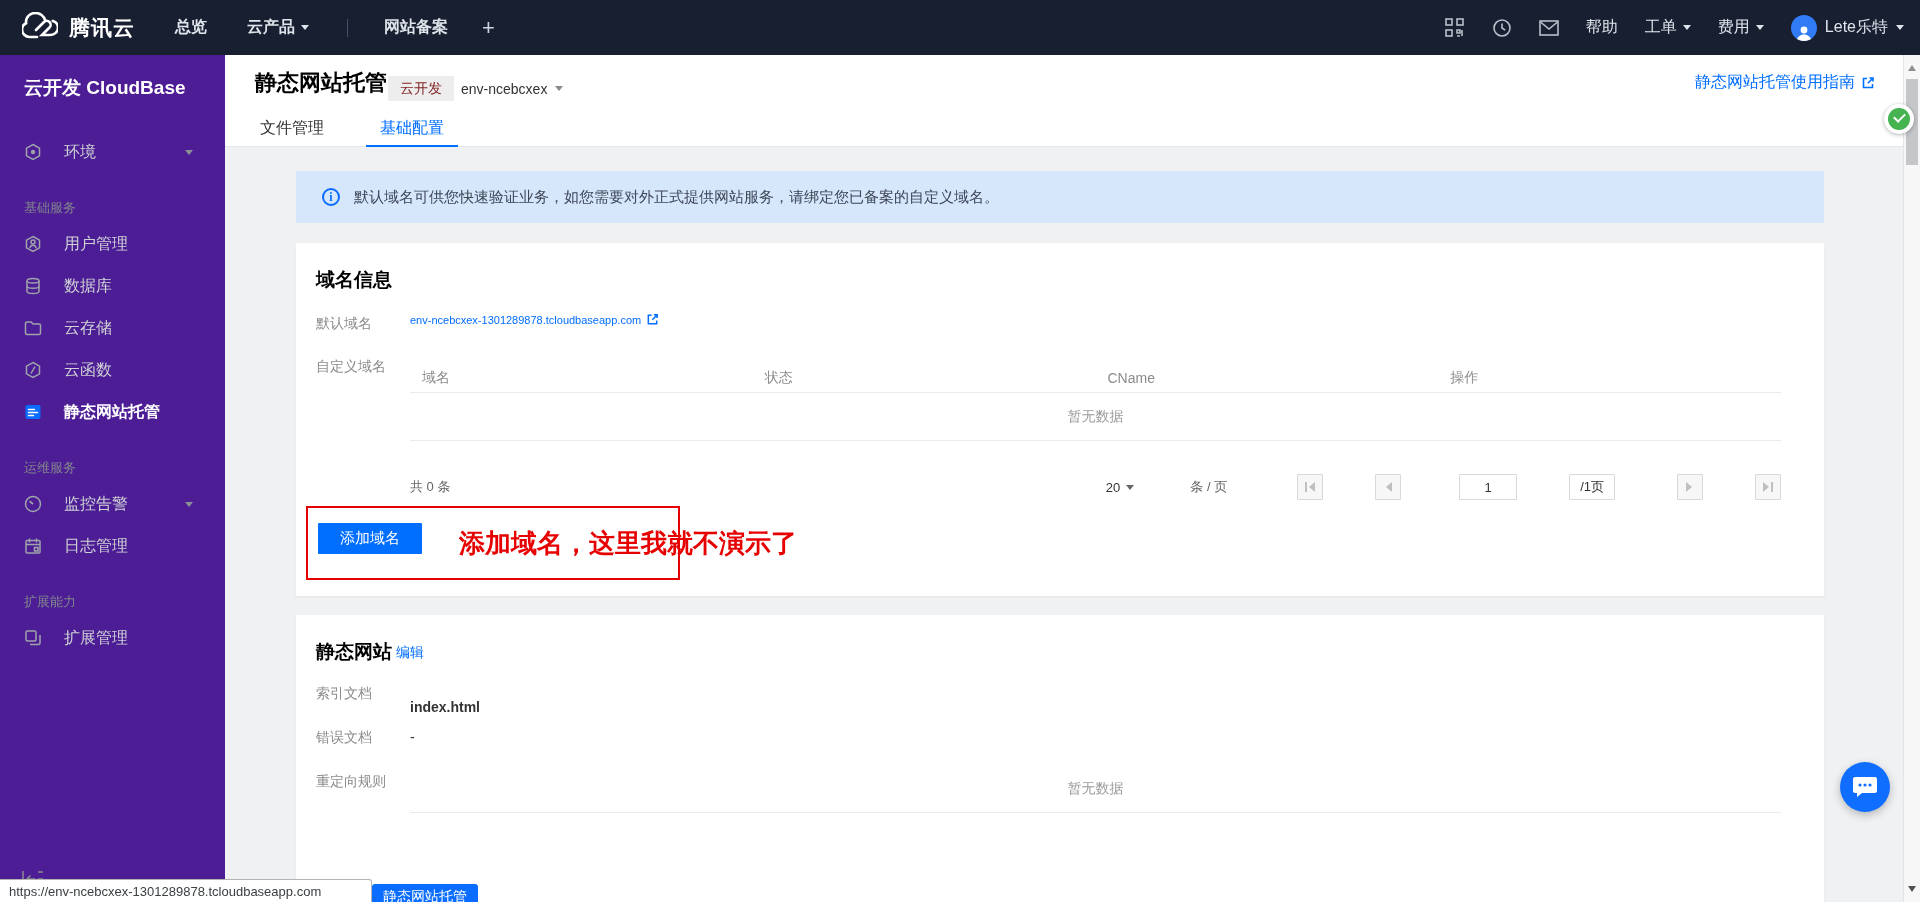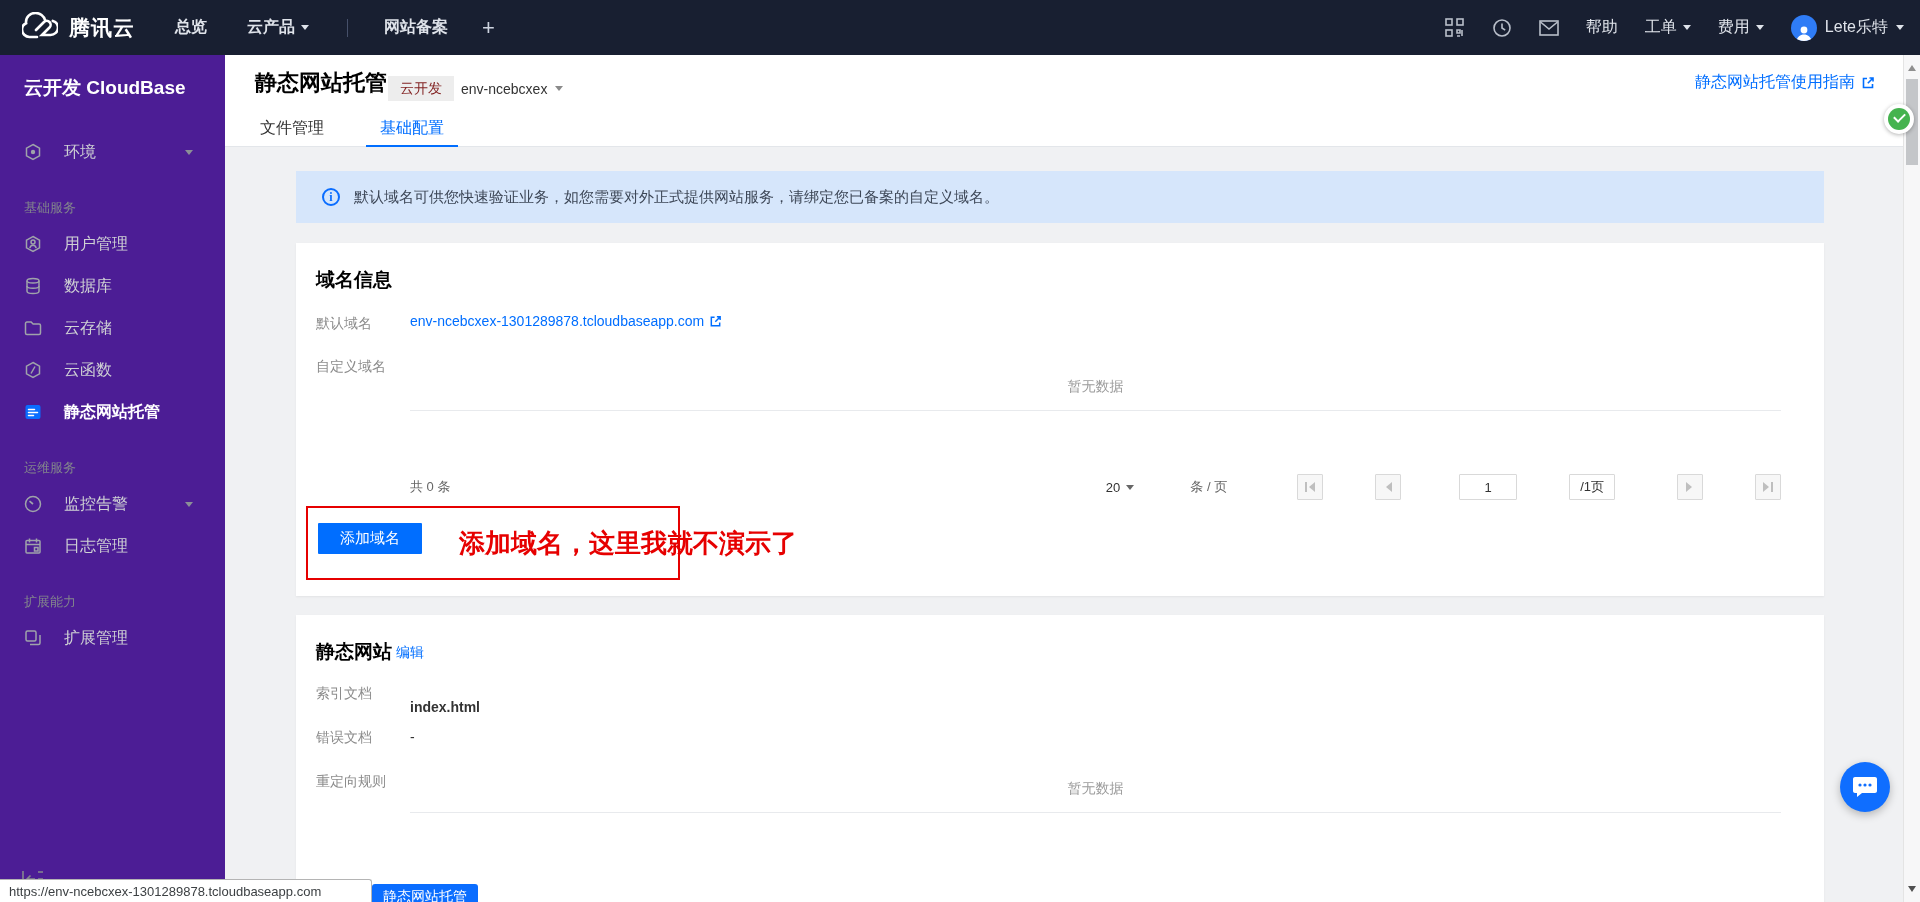--- a/index.html
+++ b/index.html
@@ -67,21 +67,21 @@
   .banner-text { font-size:15px; color:#3d4757; }
 
   .card { position:absolute; left:71px; width:1528px; background:#fff;
     box-shadow:0 1px 2px rgba(0,0,0,0.06); }
   .card1 { top:96px; height:353px; }
   .card2 { top:468px; height:460px; }
   .card-title { position:absolute; left:20px; top:24px; font-size:19px; font-weight:bold; color:#000; }
   .field-label { position:absolute; left:20px; font-size:14px; color:#8c8c8c; }
   .field-value { position:absolute; left:114px; font-size:14px; color:#333; }
   .domain-link { position:absolute; left:114px; display:flex; align-items:center; gap:5px;
-    color:#006eff; font-size:14px; cursor:pointer; }
+    color:#006eff; font-size:11px; cursor:pointer; }
 
   .data-table { position:absolute; left:114px; right:43px; }
   .thead { display:grid; grid-template-columns:repeat(4,1fr); height:30px; align-items:center;
     border-bottom:1px solid #e8eaed; }
   .th { font-size:14px; color:#8c8c8c; padding-left:12px; }
   .empty-row { height:48px; display:flex; align-items:center; justify-content:center;
     font-size:14px; color:#9b9b9b; border-bottom:1px solid #e8eaed; }
 
   .pagination { position:absolute; left:114px; right:43px; top:229px; height:30px;
     display:flex; align-items:center; font-size:13px; color:#666; }
@@ -331,20 +331,26 @@
 
   <div class="banner">
     <span class="info-icon">i</span>
     <span class="banner-text">默认域名可供您快速验证业务，如您需要对外正式提供网站服务，请绑定您已备案的自定义域名。</span>
   </div>
 
   <div class="card card1">
     <div class="card-title">域名信息</div>
 
     <div class="data-table" style="top:120px;">
+      <div class="thead">
+        <div class="th">域名</div>
+        <div class="th">状态</div>
+        <div class="th">CName</div>
+        <div class="th">操作</div>
+      </div>
       <div class="empty-row">暂无数据</div>
     </div>
     <style>.card1 .field-label,.card1 .domain-link{top:auto;} </style>
     <div class="field-label" style="top:72px;">默认域名</div>
     <div class="domain-link" style="top:70px;">
       <span>env-ncebcxex-1301289878.tcloudbaseapp.com</span>
       <svg width="13" height="13" viewBox="0 0 14 14" fill="none" stroke="#006eff" stroke-width="1.6">
         <path d="M6 2.5H2.5v9h9V8"></path>
           <path d="M8.5 2h3.5v3.5M11.8 2.2L6.8 7.2"></path>
       </svg>

